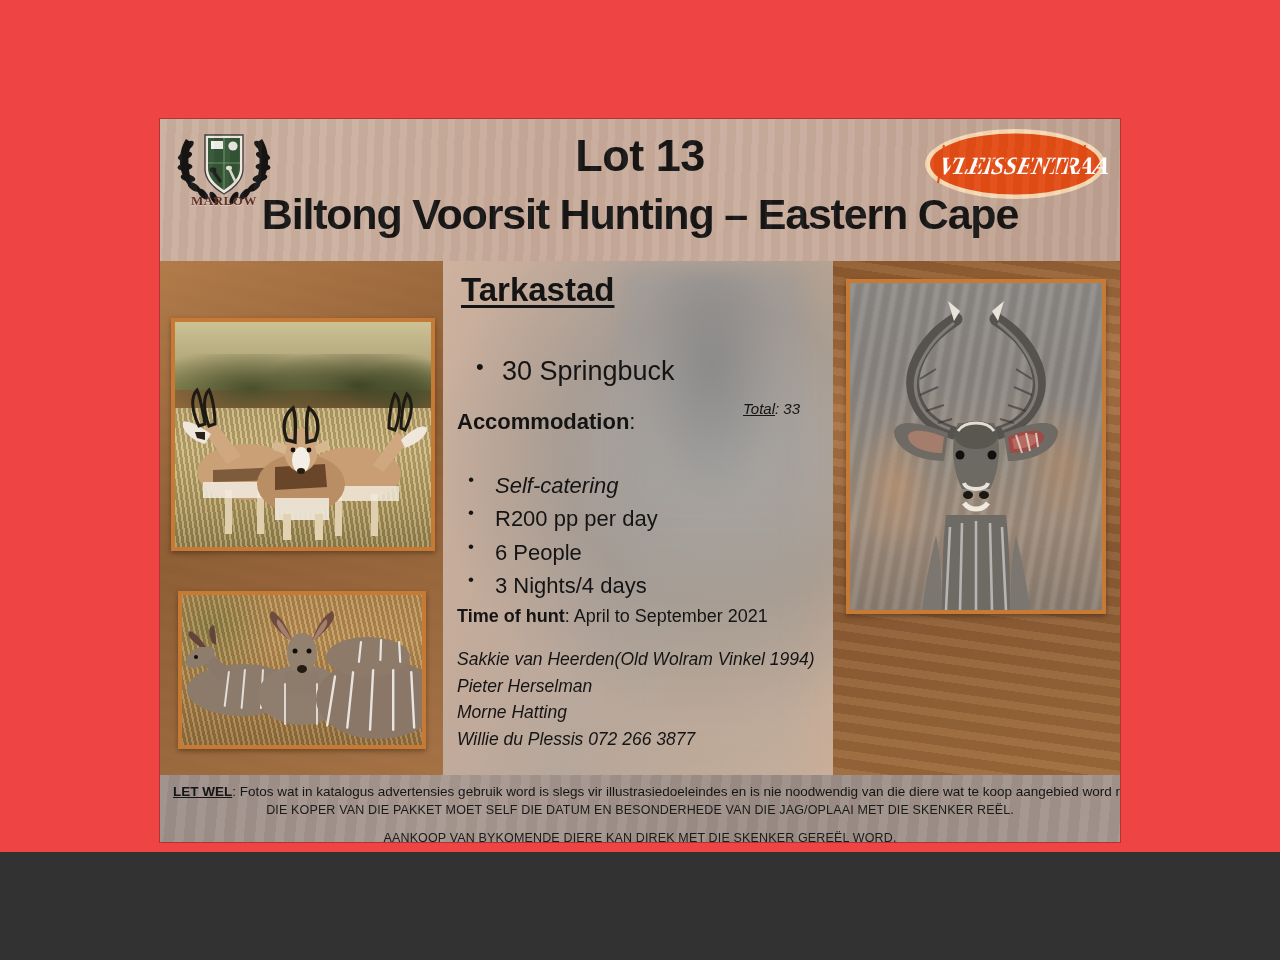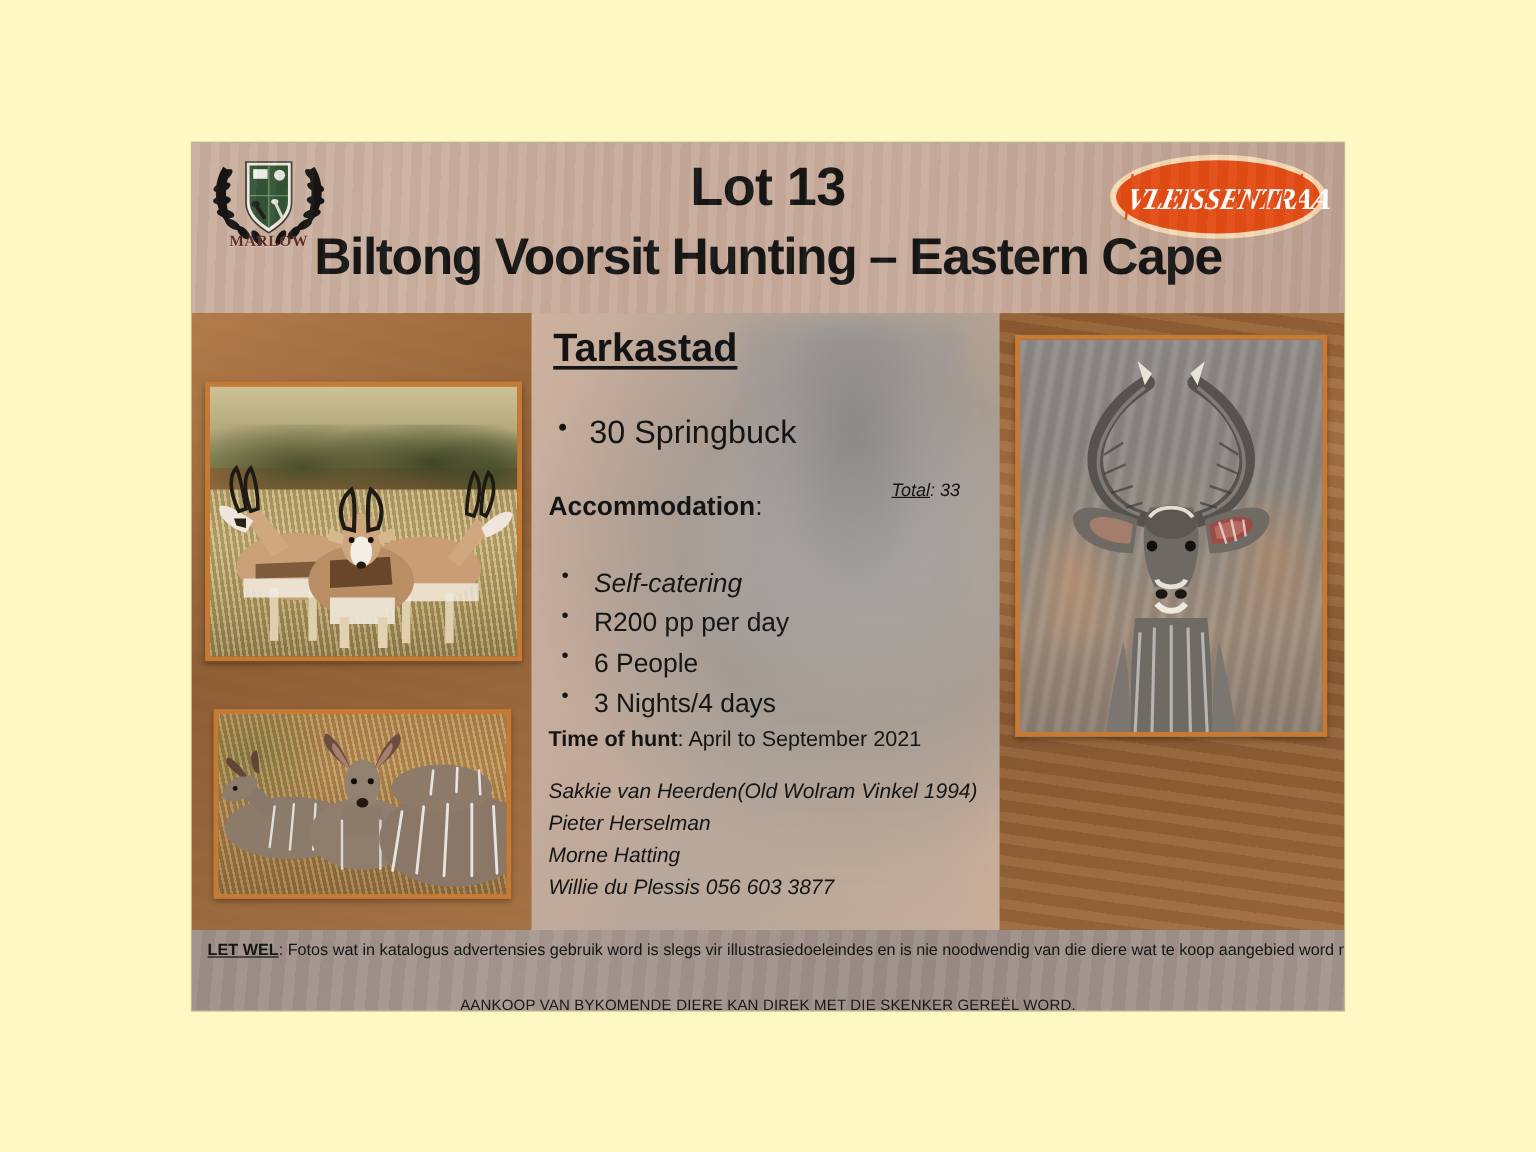--- a/index.html
+++ b/index.html
@@ -8,22 +8,22 @@
     background: #333232;
     width: 1280px;
     height: 960px;
     overflow: hidden;
     font-family: "Liberation Sans", sans-serif;
   }
 
   #stage {
     position: relative;
     width: 1280px;
-    height: 960px;
-    background: #fef9c3;
+    height: 852px;
+    background: #ef4444;
   }
 
   
   .slide {
     position: absolute;
     left: 160px;
     top: 119px;
     width: 960px;
     height: 723px;
     background: #b6a193;
@@ -239,21 +239,21 @@
     color: #141414;
     text-decoration: underline;
     text-underline-offset: 4px;
     text-decoration-thickness: 3px;
   }
 
   ul.game-list {
     position: absolute;
     left: 18px;
     top: 80px;
-    margin: 0;
+    margin: 11px;
     padding: 0 0 0 30px;
     list-style: none;
     text-align: center;
   }
   ul.game-list li {
     position: relative;
     font-size: 27px;
     color: #141414;
     line-height: 1.46;
     white-space: nowrap;
@@ -573,21 +573,21 @@
           </ul>
 
           <div class="time-of-hunt">
             <b>Time of hunt</b><span>: April to September 2021</span>
           </div>
 
           <div class="contacts">
             <div>Sakkie van Heerden(Old Wolram Vinkel 1994)</div>
             <div>Pieter Herselman</div>
             <div>Morne Hatting</div>
-            <div>Willie du Plessis  056 603 3877</div>
+            <div>Willie du Plessis  072 266 3877</div>
           </div>
         </div>
       </div>
 
       <div class="col-right">
         <div class="col-right-tex"></div>
 
         <div class="photo photo-kudubull">
           <div class="kb-bg"></div>
           <svg viewBox="0 0 252 327" style="position:absolute;inset:0" xmlns="http://www.w3.org/2000/svg">
@@ -647,17 +647,18 @@
           </svg>
         </div>
 
       </div>
     </div>
 
     <div class="footer">
       <div class="fl1">
         <b>LET WEL</b><span>: Fotos wat in katalogus advertensies gebruik word is slegs vir illustrasiedoeleindes  en is nie noodwendig  van die diere wat te koop  aangebied word nie.</span>
       </div>
+      <div class="fl2">DIE KOPER VAN  DIE PAKKET  MOET SELF DIE DATUM  EN  BESONDERHEDE  VAN  DIE JAG/OPLAAI  MET DIE SKENKER  REËL.</div>
       <div class="fl3">AANKOOP VAN  BYKOMENDE  DIERE KAN DIREK MET  DIE SKENKER  GEREËL WORD.</div>
     </div>
 
   </div>
 </div>
 
 </body></html>

